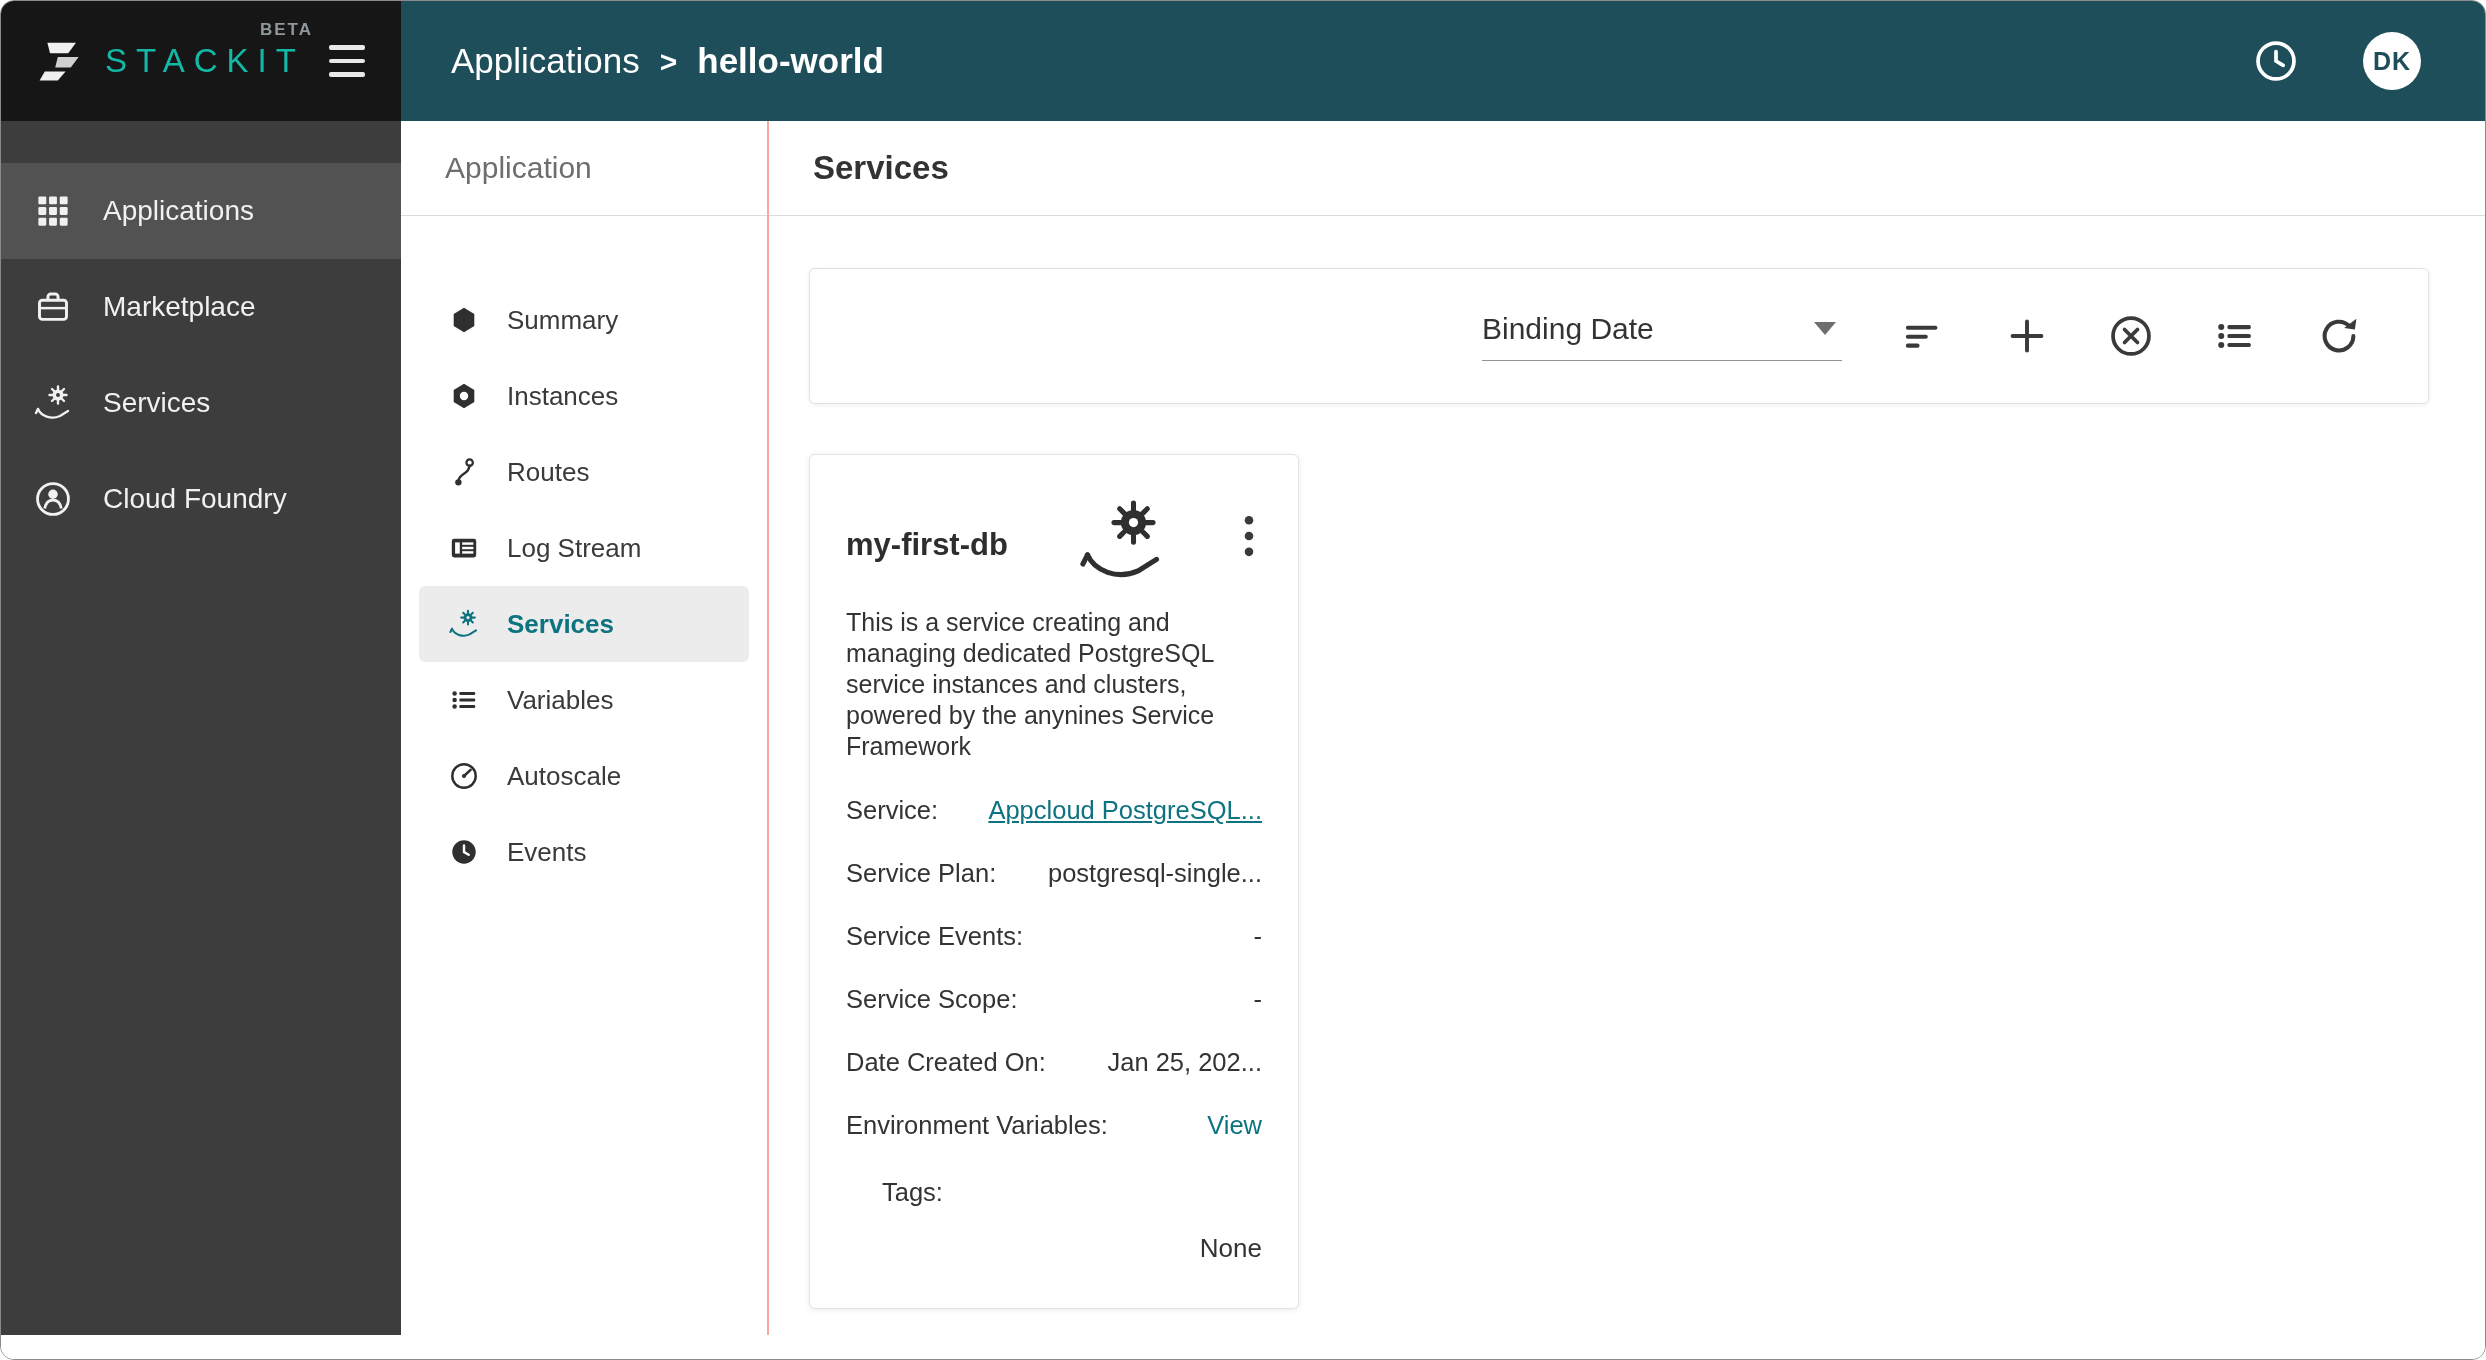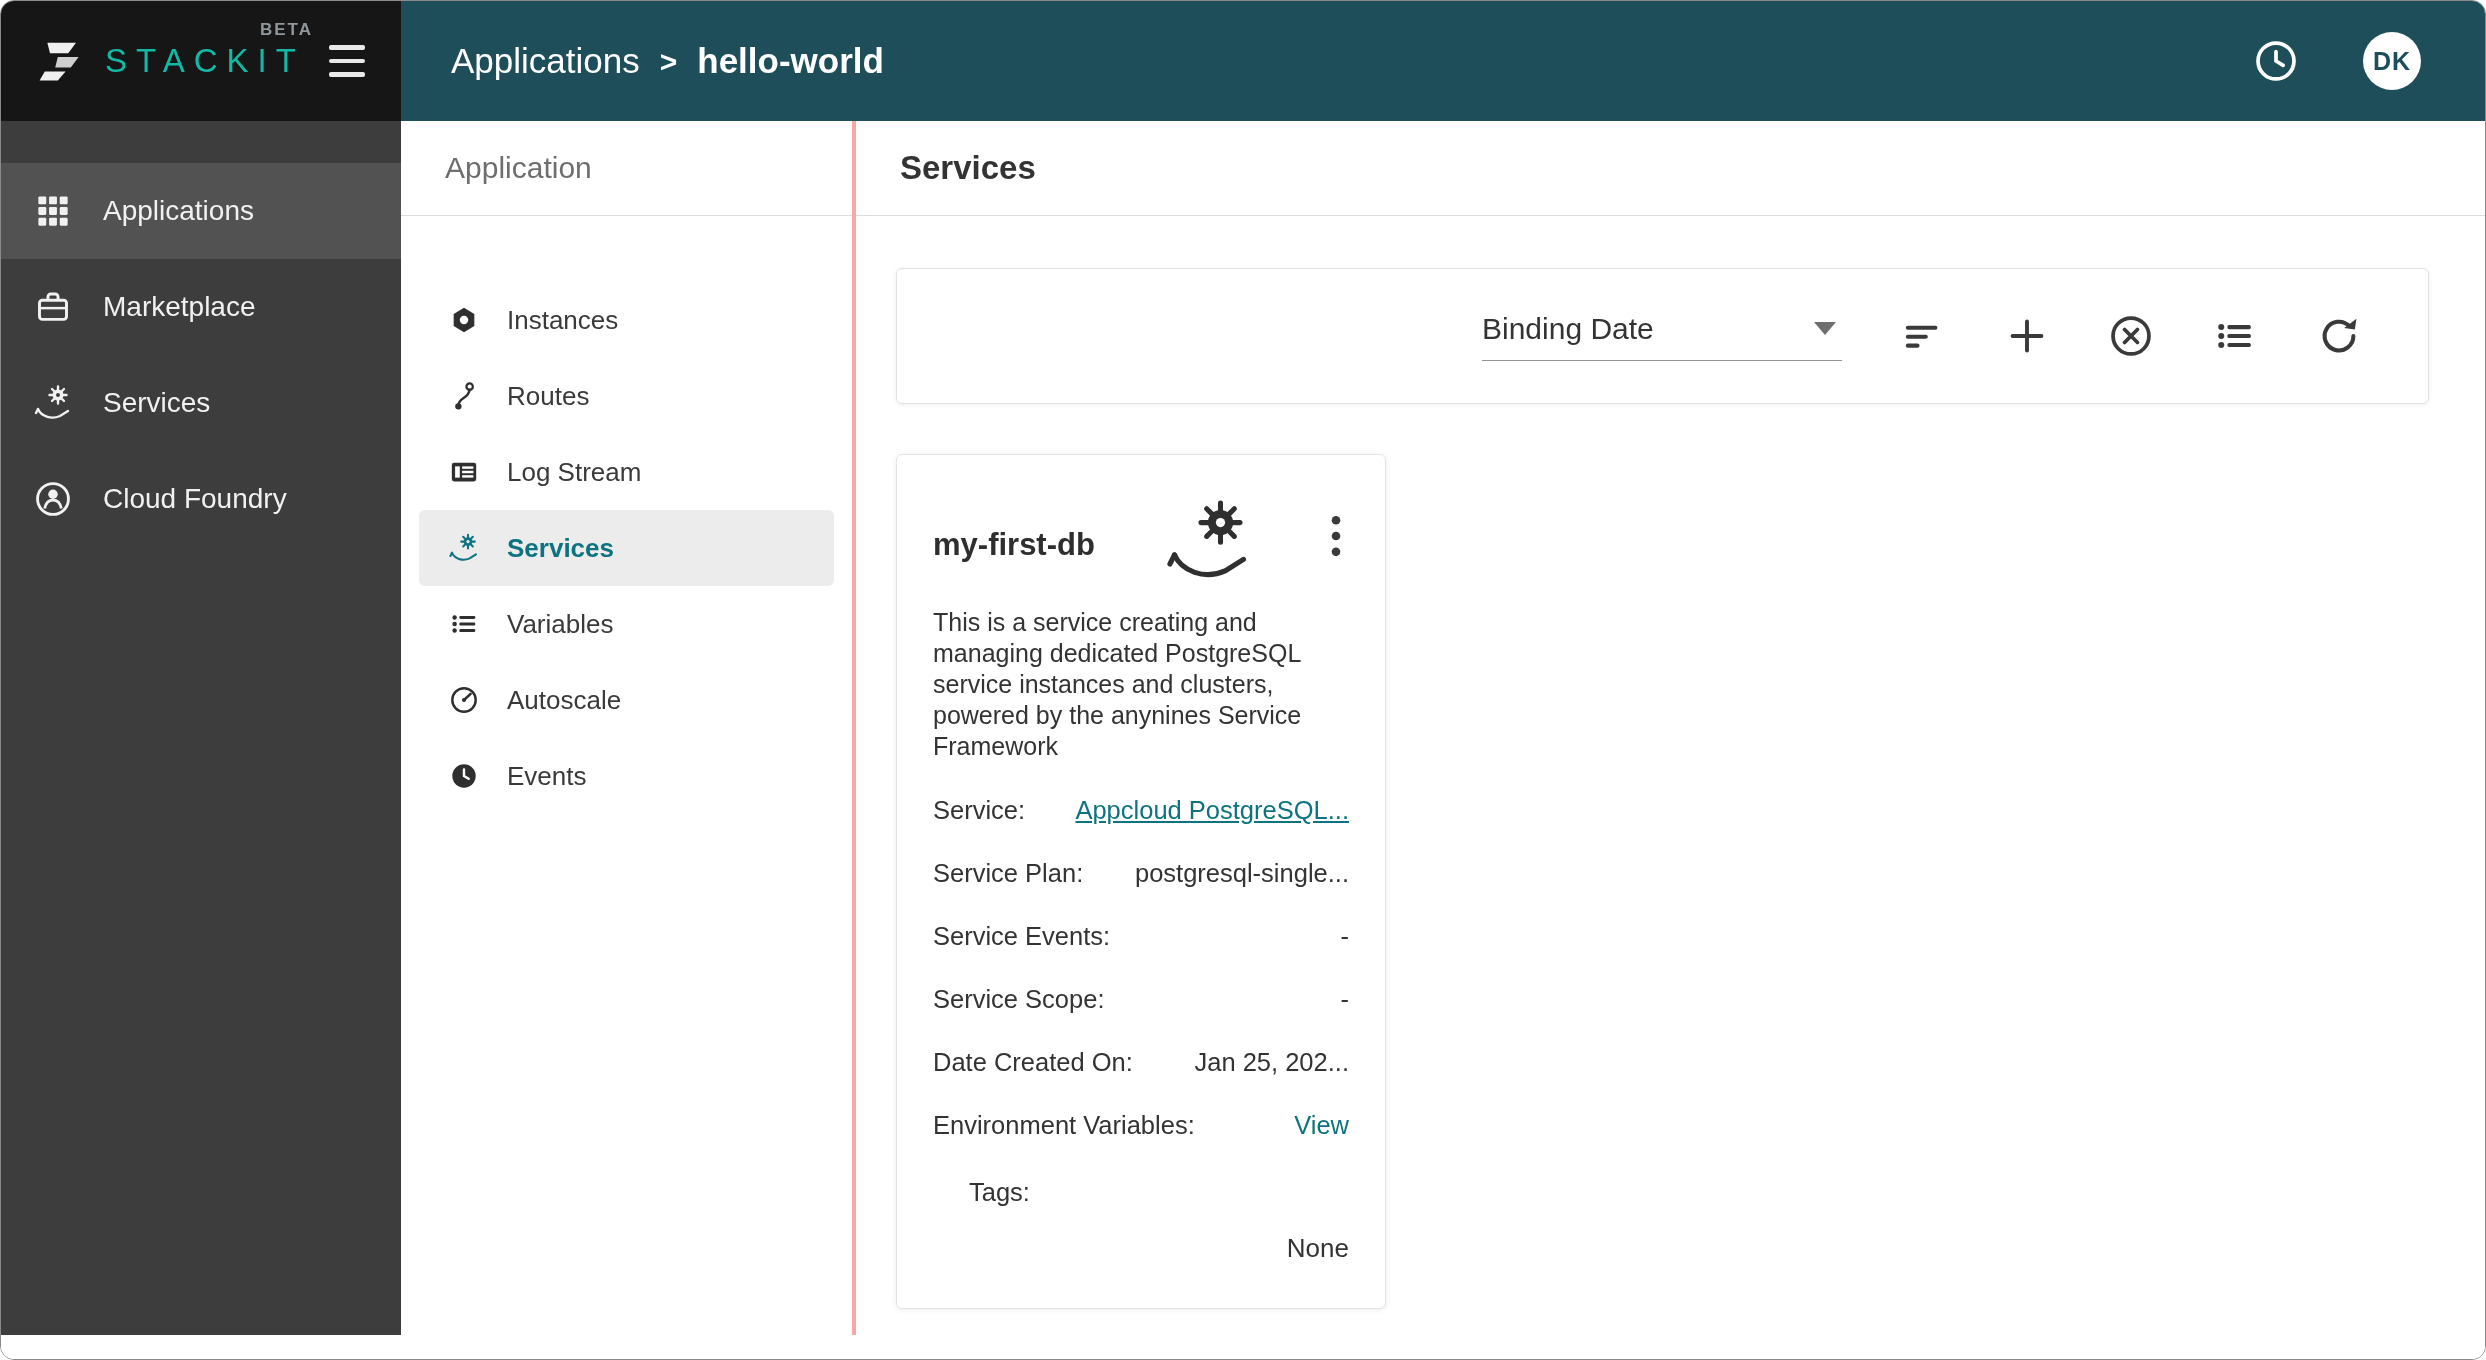--- a/index.html
+++ b/index.html
@@ -52,21 +52,21 @@
   .bodyrow { flex:1; display:flex; background:#fff; padding-bottom:24px; }
 
   .sidebar { width:400px; background:#3d3d3d; color:#f1f1f1; padding-top:42px; }
   .side-item {
     height:96px; display:flex; align-items:center; gap:30px;
     padding:0 32px; font-size:28px; cursor:pointer; white-space:nowrap;
   }
   .side-item.active { background:#525252; }
   .side-icon { width:40px; display:flex; justify-content:center; flex:0 0 40px; }
 
-  .subnav { width:455px; border-right:4px solid #fca5a5; display:flex; flex-direction:column; }
+  .subnav { width:368px; border-right:2px solid #fca5a5; display:flex; flex-direction:column; }
   .subnav-header {
     flex:0 0 95px; border-bottom:1px solid #dcdcdc;
     display:flex; align-items:center; padding:0 44px;
     color:#6e6e6e; font-size:30px;
   }
   .subnav-list { padding-top:66px; }
   .subnav-item {
     height:76px; margin:0 18px; padding:0 28px; border-radius:6px;
     display:flex; align-items:center; gap:26px;
     font-size:26px; color:#3a3a3a; cursor:pointer; white-space:nowrap;
@@ -227,20 +227,28 @@
           </svg>
         </span>
         <span>Cloud Foundry</span>
       </div>
     </div>
 
     <div class="subnav">
       <div class="subnav-header">Application</div>
       <div class="subnav-list">
 
+        <div class="subnav-item">
+          <span class="subnav-icon">
+            <svg width="30" height="30" viewBox="0 0 32 32">
+              <polygon points="16,3 27,9.5 27,22.5 16,29 5,22.5 5,9.5" fill="#2f2f2f"></polygon>
+            </svg>
+          </span>
+          <span>Summary</span>
+        </div>
 
         <div class="subnav-item">
           <span class="subnav-icon">
             <svg width="30" height="30" viewBox="0 0 32 32">
               <polygon points="16,3 27,9.5 27,22.5 16,29 5,22.5 5,9.5" fill="#2f2f2f"></polygon>
               <circle cx="16" cy="16" r="4.5" fill="#ffffff"></circle>
             </svg>
           </span>
           <span>Instances</span>
         </div>

